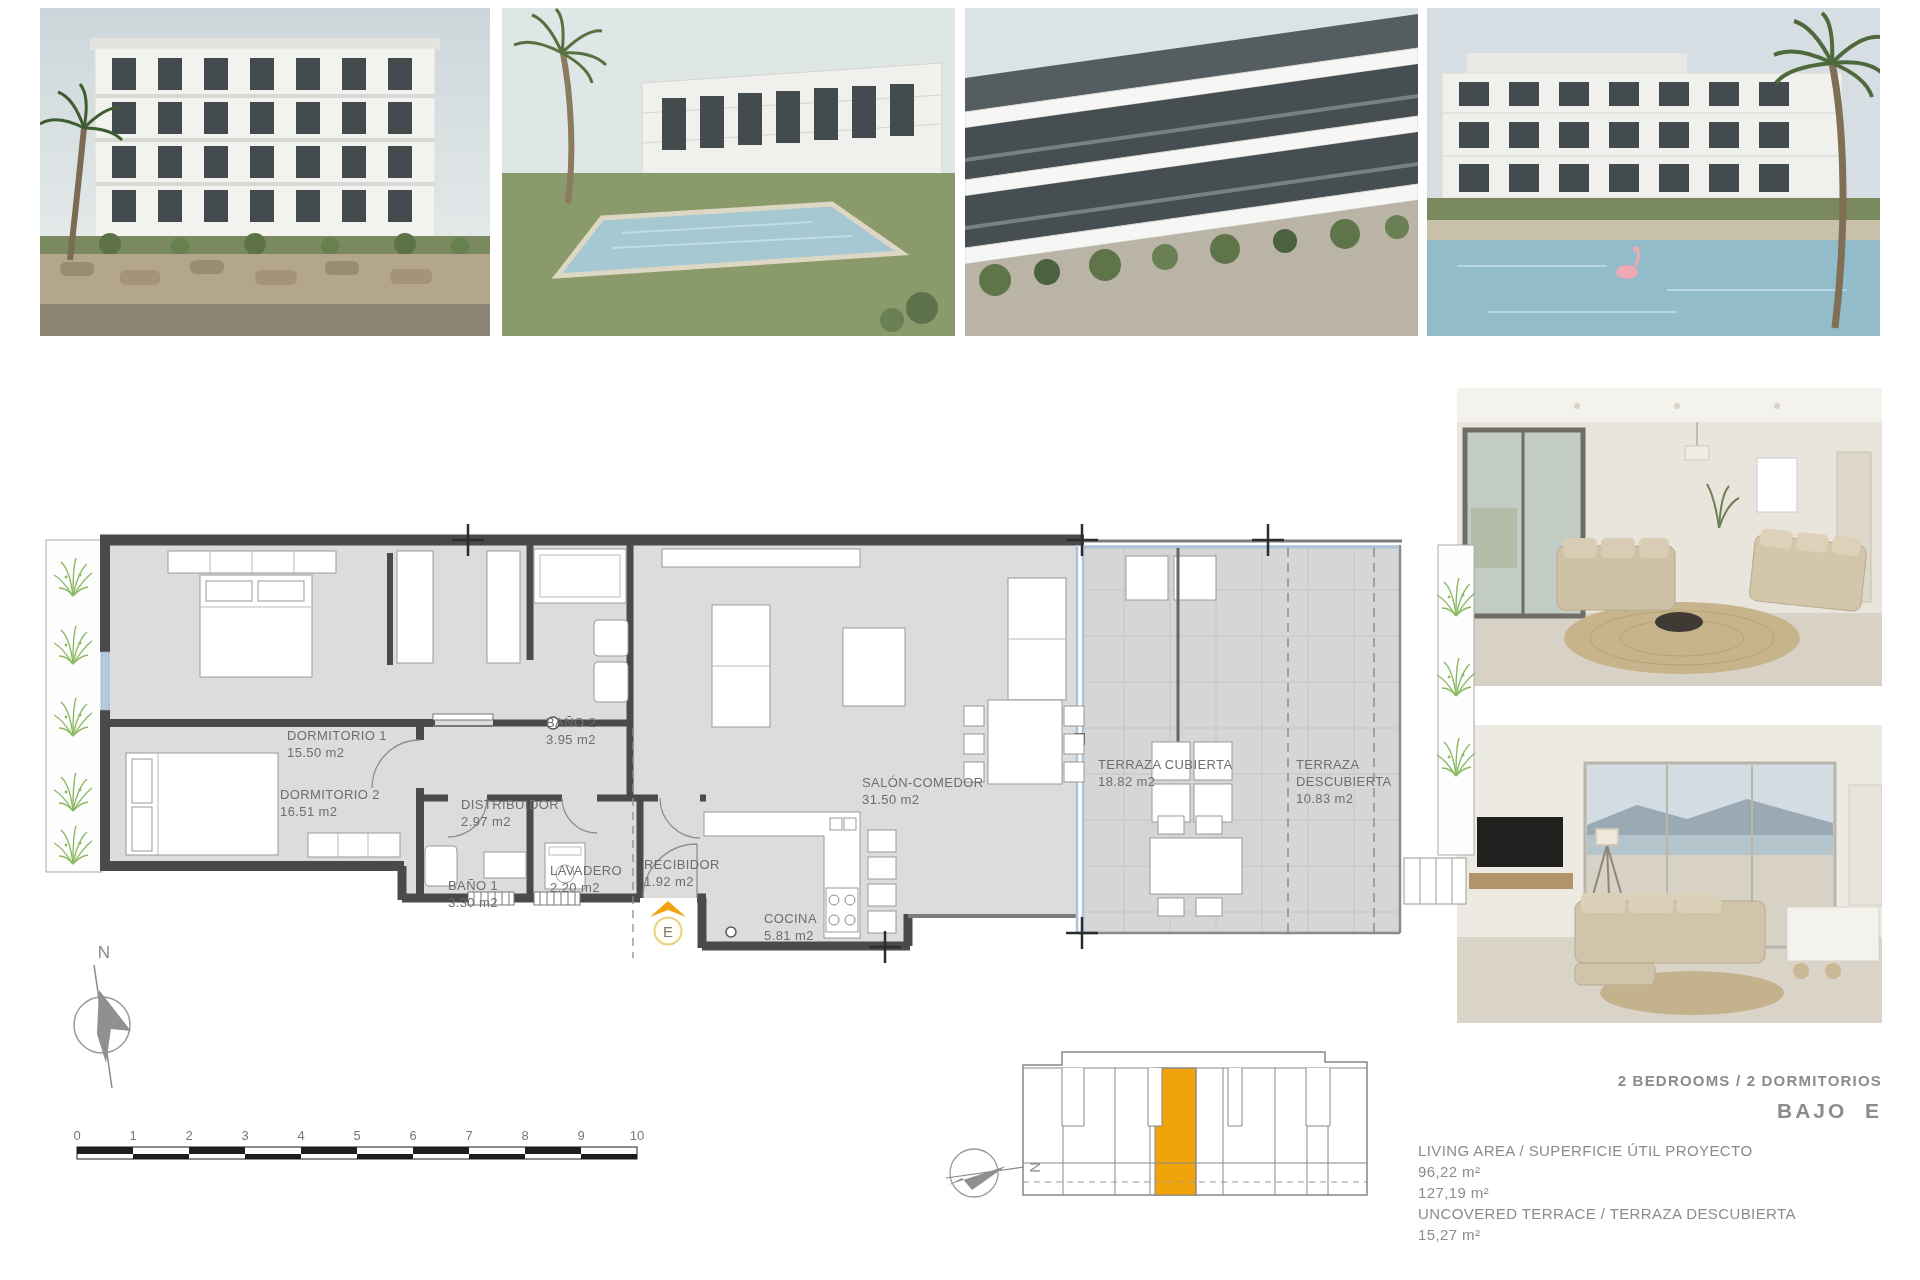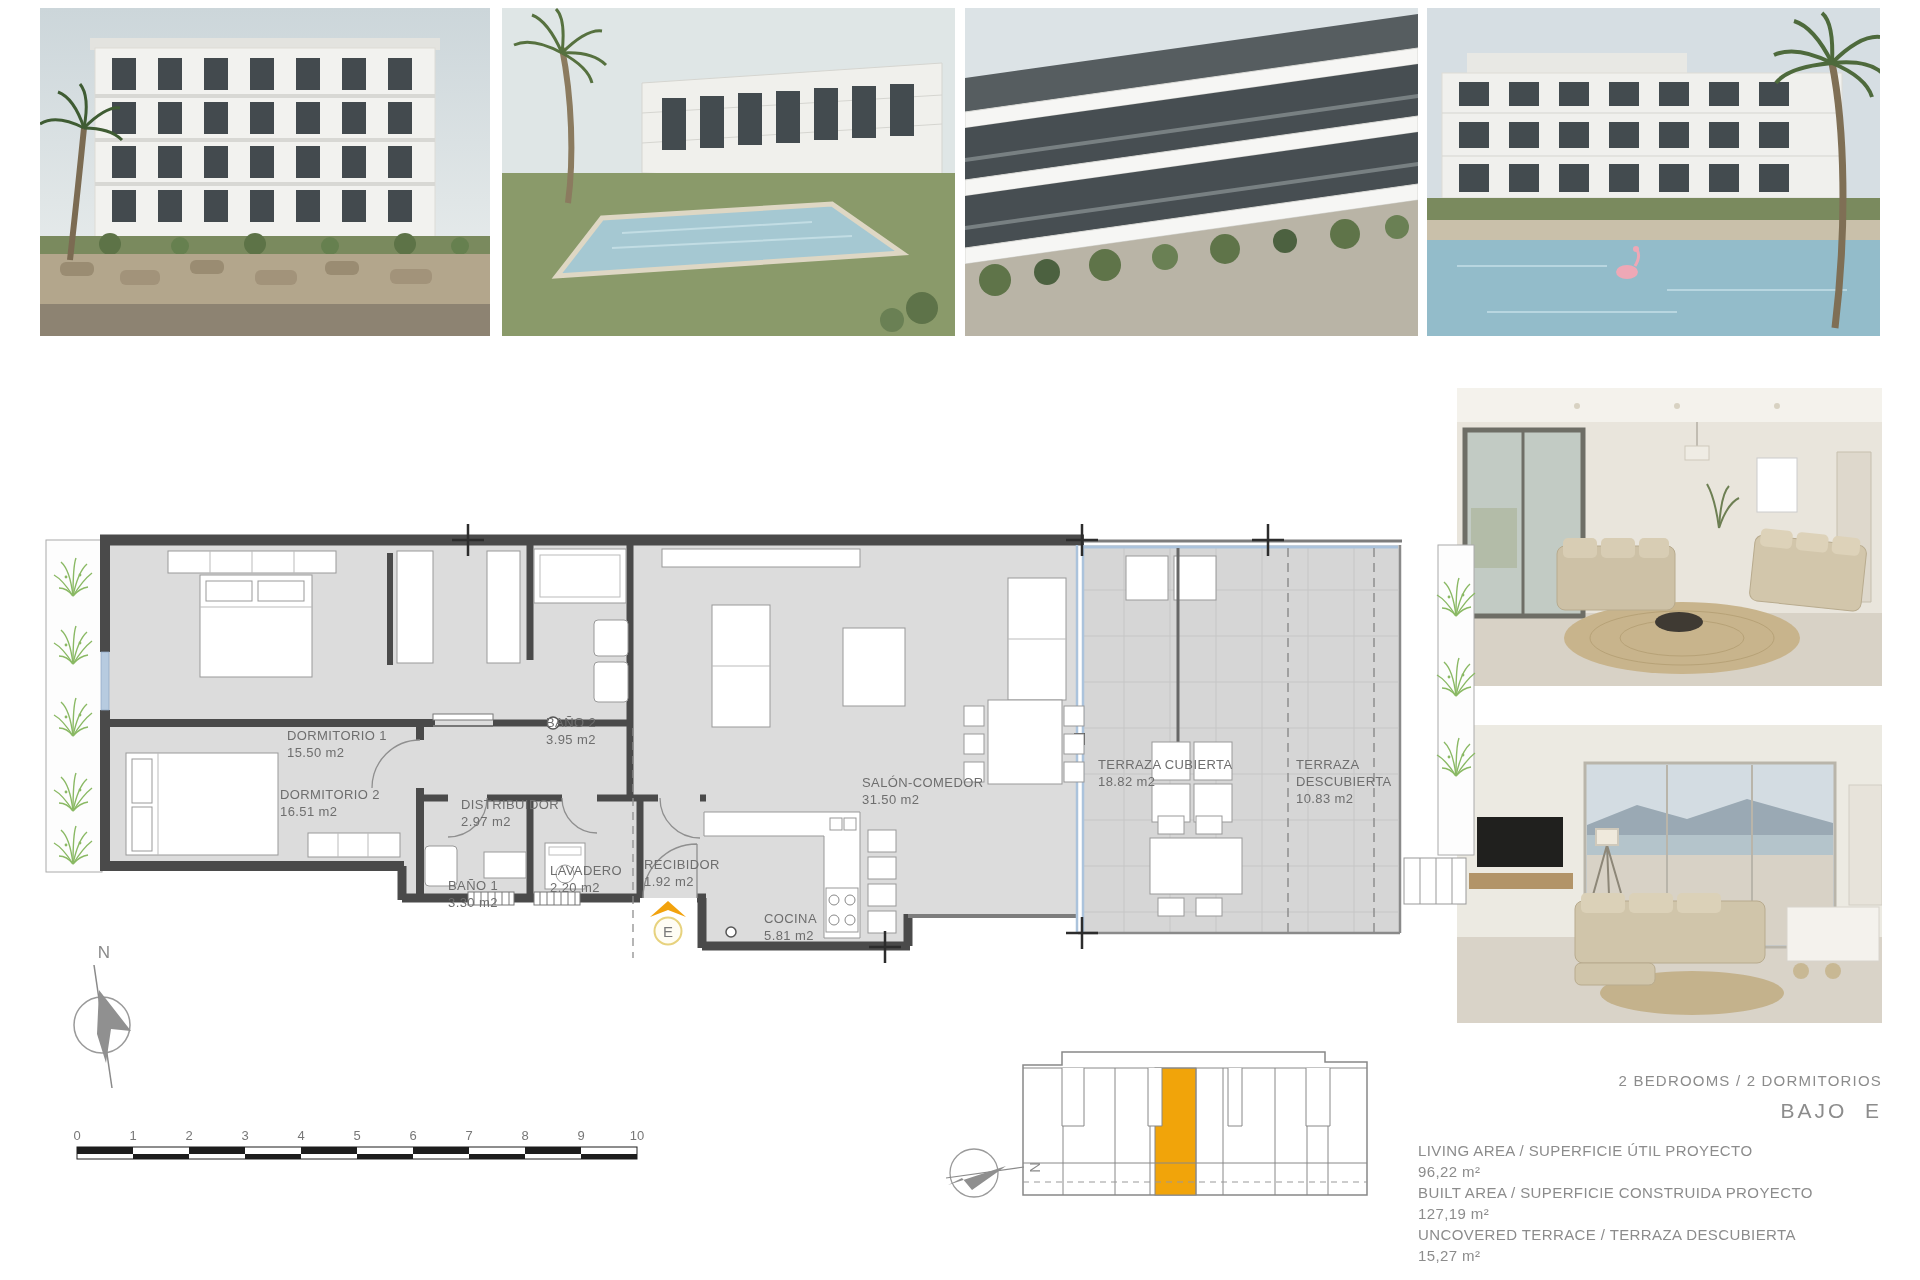--- a/index.html
+++ b/index.html
@@ -2,22 +2,22 @@
 <html><head>
 <meta charset="utf-8">
 <style>
   html,body{margin:0;padding:0;background:#fff;}
   #sheet{position:relative;width:1920px;height:1280px;background:#ffffff;overflow:hidden;
          font-family:"Liberation Sans",sans-serif;}
   .photo{position:absolute;}
   .photo svg{display:block;width:100%;height:100%;}
   #plan-svg{position:absolute;left:0;top:0;}
   .rl{position:absolute;font-size:13px;color:#6e6e6e;letter-spacing:.4px;line-height:17px;white-space:nowrap;margin-top:46px;}
-  #bedrooms-line{position:absolute;right:38px;top:1072px;font-size:15px;letter-spacing:1.2px;color:#8c8c8c;}
-  #unit-label{position:absolute;right:38px;top:1099px;font-size:21px;letter-spacing:3px;color:#8c8c8c;white-space:pre;}
+  #bedrooms-line{position:absolute;right:38px;top:1072px;font-size:15px;letter-spacing:1.2px;color:#8c8c8c;font-weight:bold;}
+  #unit-label{position:absolute;right:38px;top:1099px;font-size:21px;letter-spacing:3px;color:#8c8c8c;white-space:pre;font-weight:bold;}
   #summary-table{position:absolute;left:1418px;top:1140px;width:464px;font-size:15px;color:#8c8c8c;letter-spacing:.4px;}
   #summary-table .row{display:flex;justify-content:space-between;line-height:21px;flex-direction:column;}
 </style>
 </head>
 <body>
 
 <div id="sheet">
 
   <figure class="photo" style="left:40px;top:8px;width:450px;height:328px;margin:0">
     <svg viewBox="0 0 450 328" preserveAspectRatio="none">
@@ -602,21 +602,20 @@
   </div>
 
   <div id="bedrooms-line">2 BEDROOMS / 2 DORMITORIOS</div>
   <div id="unit-label">BAJO  E</div>
   <div id="summary-table">
     <div class="row">
       <span>LIVING AREA / SUPERFICIE ÚTIL PROYECTO</span>
       <span>96,22 m²</span>
     </div>
     <div class="row">
-      <span>BUILT AREA / SUPERFICIE CONSTRUIDA PROYECTO</span>
       <span>127,19 m²</span>
     </div>
     <div class="row">
       <span>UNCOVERED TERRACE / TERRAZA DESCUBIERTA</span>
       <span>15,27 m²</span>
     </div>
   </div>
 
 </div>
 

